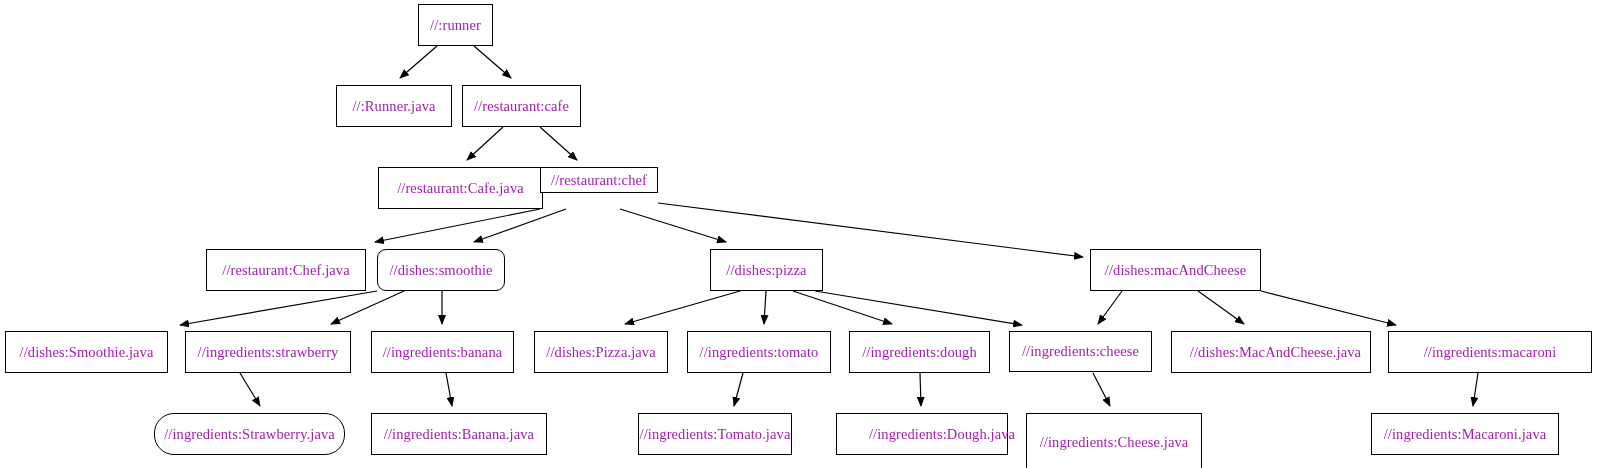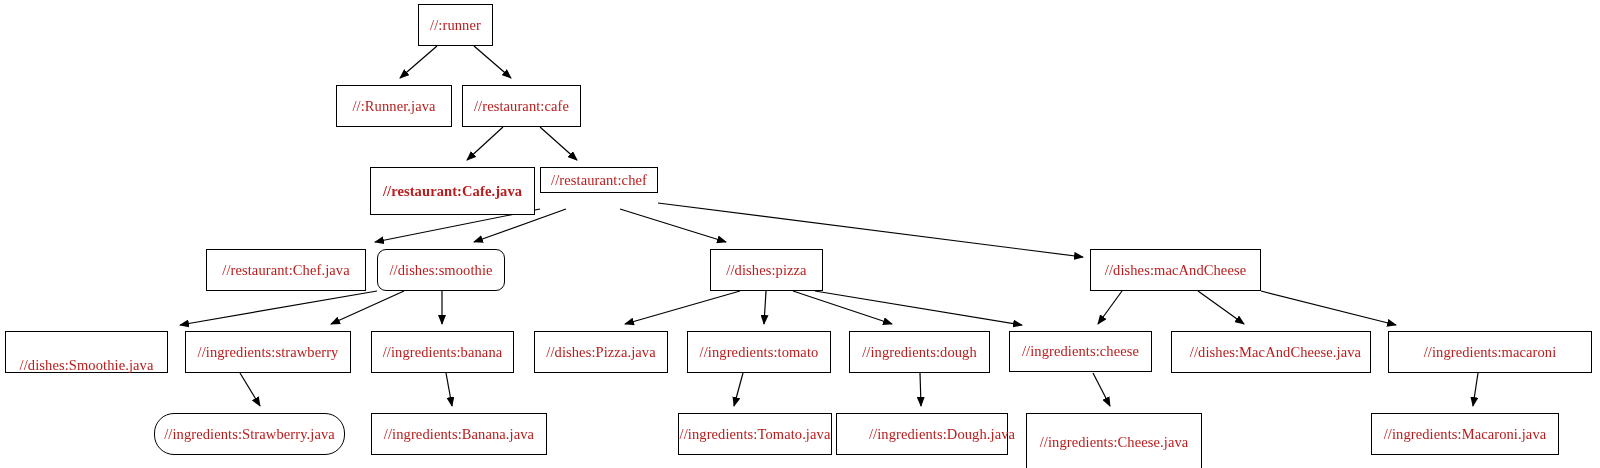--- a/index.html
+++ b/index.html
@@ -29,21 +29,21 @@
     border: 1px solid #000000;
     background: #ffffff;
     display: flex;
     align-items: center;
     justify-content: center;
     white-space: nowrap;
     z-index: 2;
   }
   .node-label {
     font-size: 14.5px;
-    color: #b91c1c;
+    color: #a21caf;
     line-height: 1;
     letter-spacing: 0.1px;
   }
 </style>
 </head>
 <body>
 
 <div id="graph-canvas">
 
   <svg id="edge-layer" viewBox="0 0 1600 468" xmlns="http://www.w3.org/2000/svg">
@@ -83,39 +83,39 @@
   <div id="nodes-group">
       <div class="node" style="left: 418px; top: 4px; width: 75px; height: 42px; border-color: rgb(0, 0, 0); background: rgb(255, 255, 255);">
         <span class="node-label">//:runner</span>
       </div>
       <div class="node" style="left: 336px; top: 85px; width: 116px; height: 42px; border-color: rgb(0, 0, 0); background: rgb(255, 255, 255);">
         <span class="node-label">//:Runner.java</span>
       </div>
       <div class="node" style="left: 462px; top: 85px; width: 119px; height: 42px; border-color: rgb(0, 0, 0); background: rgb(255, 255, 255);">
         <span class="node-label">//restaurant:cafe</span>
       </div>
-      <div class="node" style="left: 370px; top: 167px; width: 165px; height: 48px; border-color: rgb(0, 0, 0); background: rgb(255, 255, 255); font-weight: bold;">
+      <div class="node" style="left: 378px; top: 167px; width: 165px; height: 42px; border-color: rgb(0, 0, 0); background: rgb(255, 255, 255);">
         <span class="node-label">//restaurant:Cafe.java</span>
       </div>
       <div class="node" style="left: 540px; top: 167px; width: 118px; height: 26px; border-color: rgb(0, 0, 0); background: rgb(255, 255, 255);">
         <span class="node-label">//restaurant:chef</span>
       </div>
       <div class="node" style="left: 206px; top: 249px; width: 160px; height: 42px; border-color: rgb(0, 0, 0); background: rgb(255, 255, 255);">
         <span class="node-label">//restaurant:Chef.java</span>
       </div>
       <div class="node" style="left: 377px; top: 249px; width: 128px; height: 42px; border-color: rgb(0, 0, 0); background: rgb(255, 255, 255); border-radius: 9px;">
         <span class="node-label">//dishes:smoothie</span>
       </div>
       <div class="node" style="left: 710px; top: 249px; width: 113px; height: 42px; border-color: rgb(0, 0, 0); background: rgb(255, 255, 255);">
         <span class="node-label">//dishes:pizza</span>
       </div>
       <div class="node" style="left: 1090px; top: 249px; width: 171px; height: 42px; border-color: rgb(0, 0, 0); background: rgb(255, 255, 255);">
         <span class="node-label">//dishes:macAndCheese</span>
       </div>
-      <div class="node" style="left: 5px; top: 331px; width: 163px; height: 42px; border-color: rgb(0, 0, 0); background: rgb(255, 255, 255); align-items: flex-end;">
+      <div class="node" style="left: 5px; top: 331px; width: 163px; height: 42px; border-color: rgb(0, 0, 0); background: rgb(255, 255, 255);">
         <span class="node-label">//dishes:Smoothie.java</span>
       </div>
       <div class="node" style="left: 185px; top: 331px; width: 166px; height: 42px; border-color: rgb(0, 0, 0); background: rgb(255, 255, 255);">
         <span class="node-label">//ingredients:strawberry</span>
       </div>
       <div class="node" style="left: 371px; top: 331px; width: 143px; height: 42px; border-color: rgb(0, 0, 0); background: rgb(255, 255, 255);">
         <span class="node-label">//ingredients:banana</span>
       </div>
       <div class="node" style="left: 534px; top: 331px; width: 134px; height: 42px; border-color: rgb(0, 0, 0); background: rgb(255, 255, 255);">
         <span class="node-label">//dishes:Pizza.java</span>
@@ -134,21 +134,21 @@
       </div>
       <div class="node" style="left: 1388px; top: 331px; width: 204px; height: 42px; border-color: rgb(0, 0, 0); background: rgb(255, 255, 255);">
         <span class="node-label">//ingredients:macaroni</span>
       </div>
       <div class="node" style="left: 154px; top: 413px; width: 191px; height: 42px; border-color: rgb(0, 0, 0); background: rgb(255, 255, 255); border-radius: 20px;">
         <span class="node-label">//ingredients:Strawberry.java</span>
       </div>
       <div class="node" style="left: 371px; top: 413px; width: 176px; height: 42px; border-color: rgb(0, 0, 0); background: rgb(255, 255, 255);">
         <span class="node-label">//ingredients:Banana.java</span>
       </div>
-      <div class="node" style="left: 638px; top: 413px; width: 154px; height: 42px; border-color: rgb(0, 0, 0); background: rgb(255, 255, 255); margin-left: 40px;">
+      <div class="node" style="left: 638px; top: 413px; width: 154px; height: 42px; border-color: rgb(0, 0, 0); background: rgb(255, 255, 255);">
         <span class="node-label">//ingredients:Tomato.java</span>
       </div>
       <div class="node" style="left: 836px; top: 413px; width: 172px; height: 42px; border-color: rgb(0, 0, 0); background: rgb(255, 255, 255); padding-left: 40px;">
         <span class="node-label">//ingredients:Dough.java</span>
       </div>
       <div class="node" style="left: 1026px; top: 413px; width: 176px; height: 58px; border-color: rgb(0, 0, 0); background: rgb(255, 255, 255);">
         <span class="node-label">//ingredients:Cheese.java</span>
       </div>
       <div class="node" style="left: 1371px; top: 413px; width: 188px; height: 42px; border-color: rgb(0, 0, 0); background: rgb(255, 255, 255);">
         <span class="node-label">//ingredients:Macaroni.java</span>

